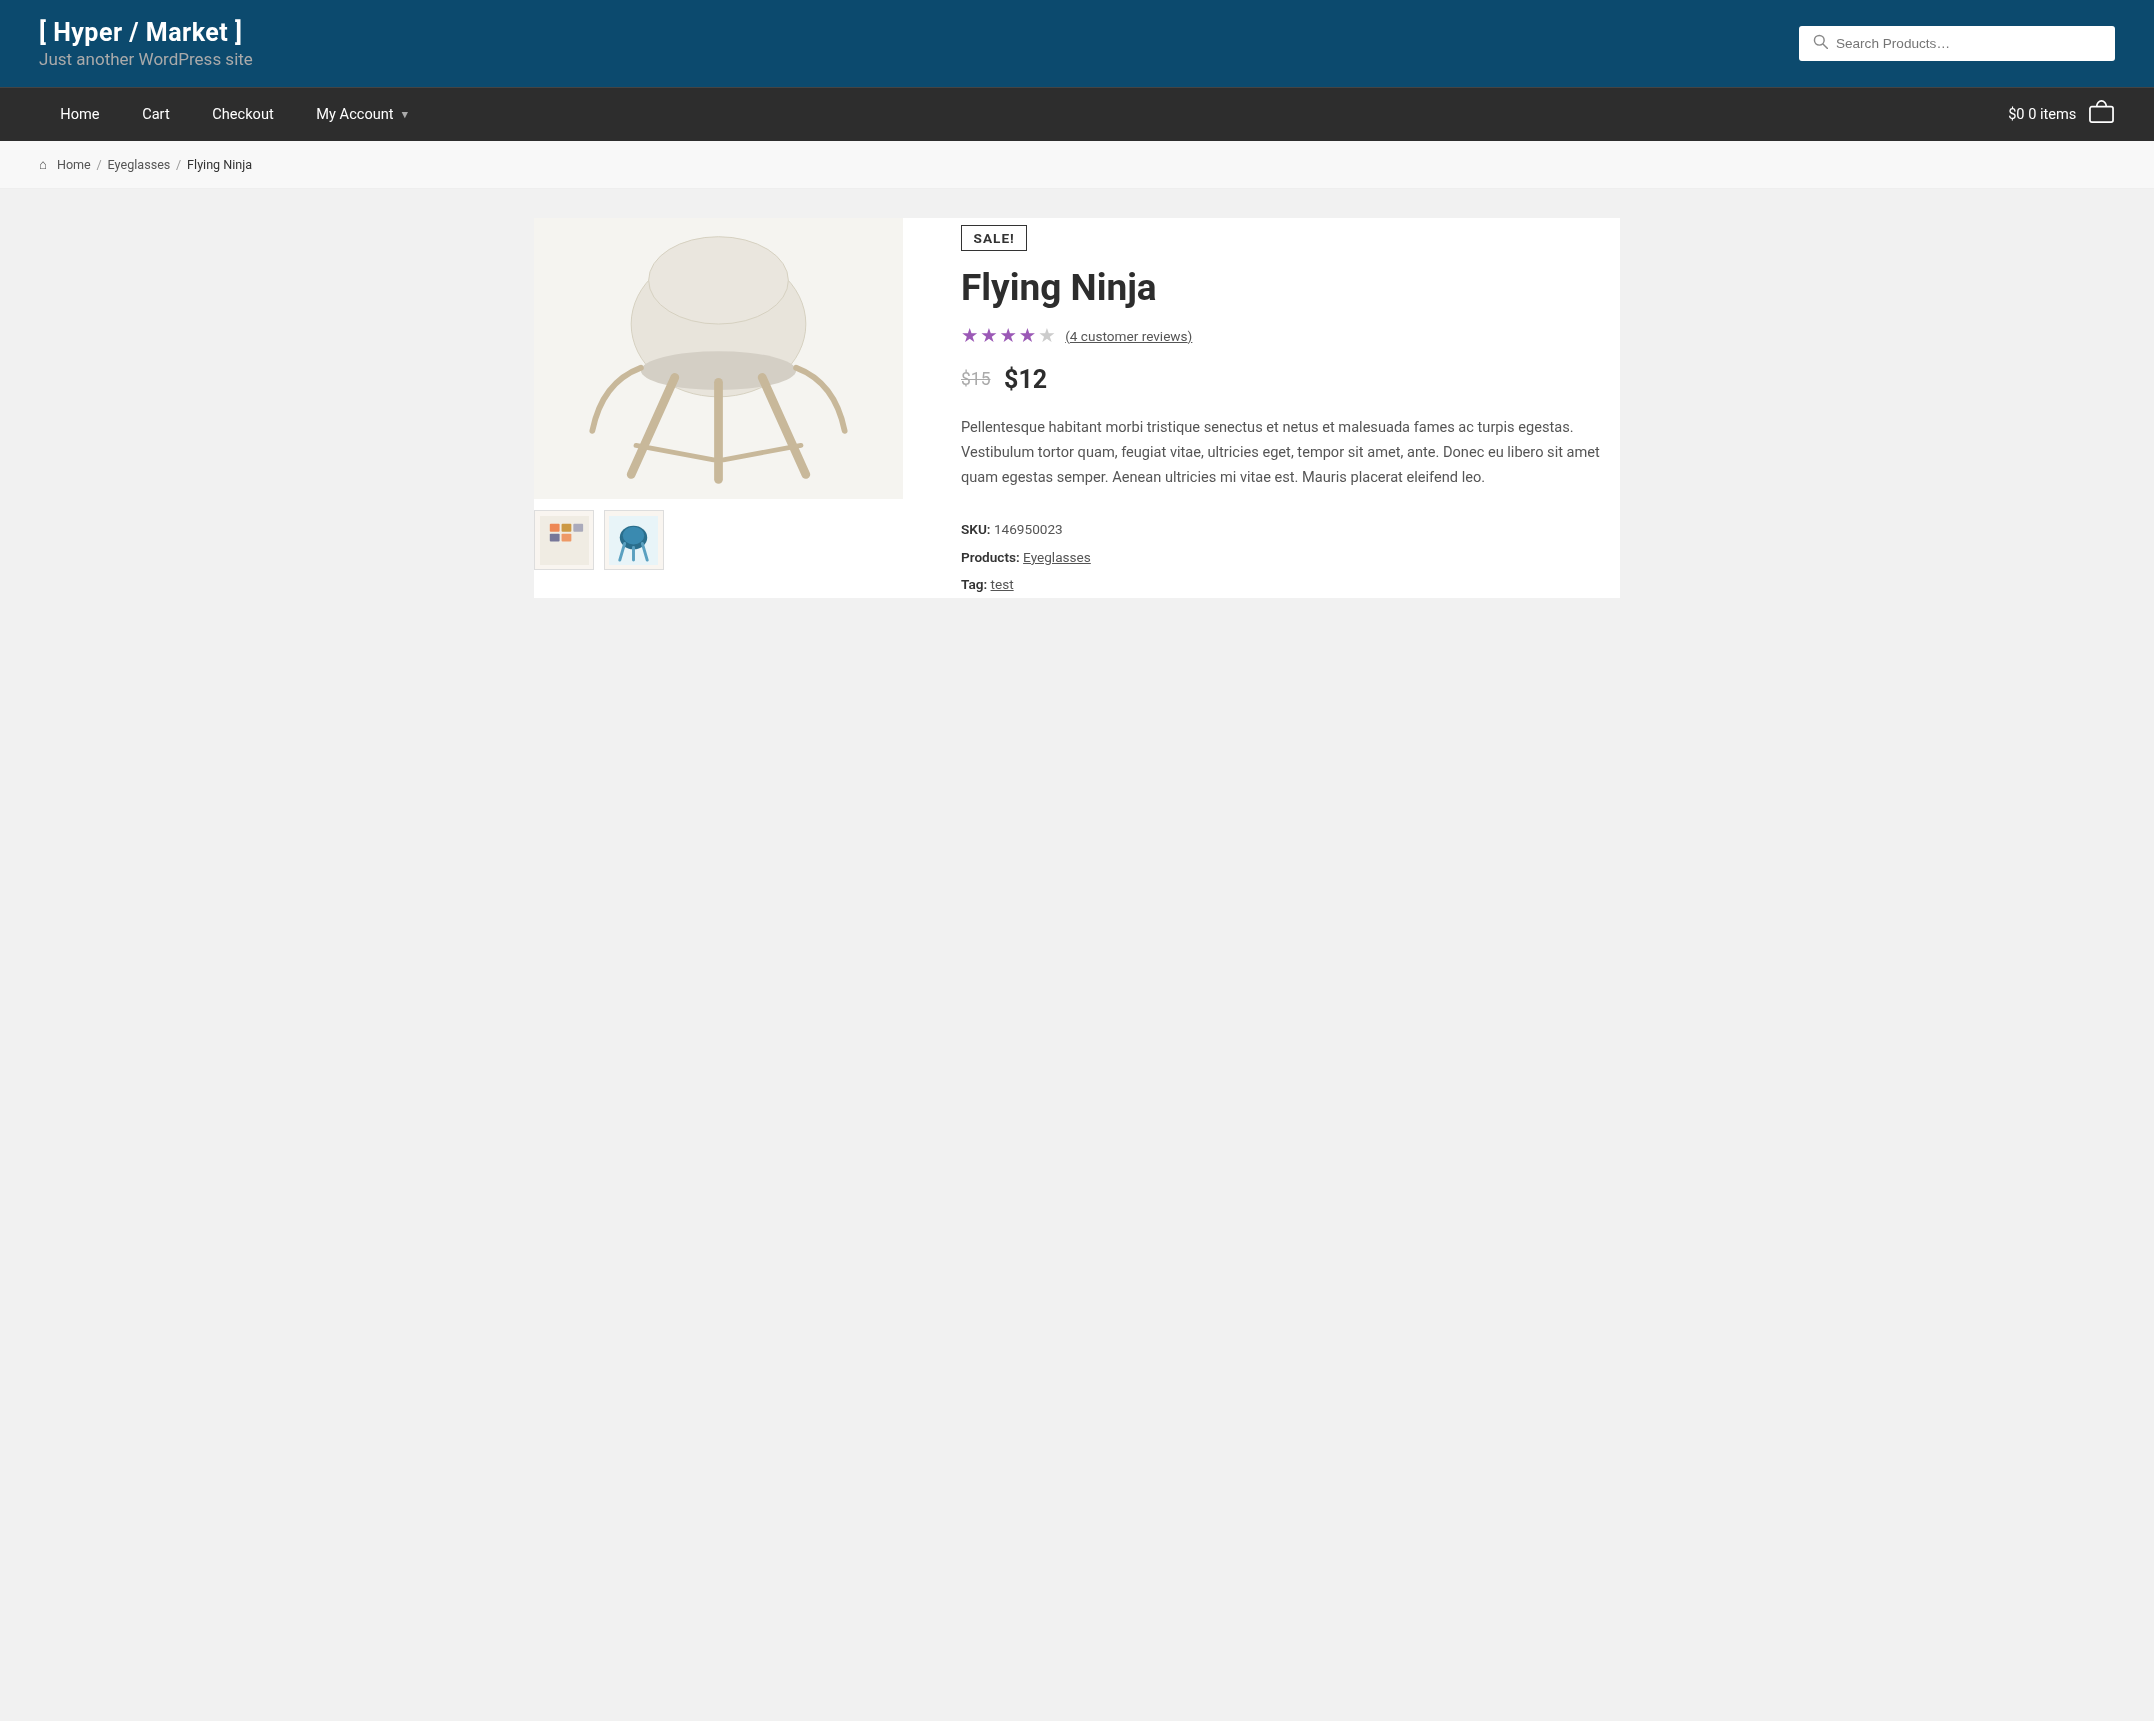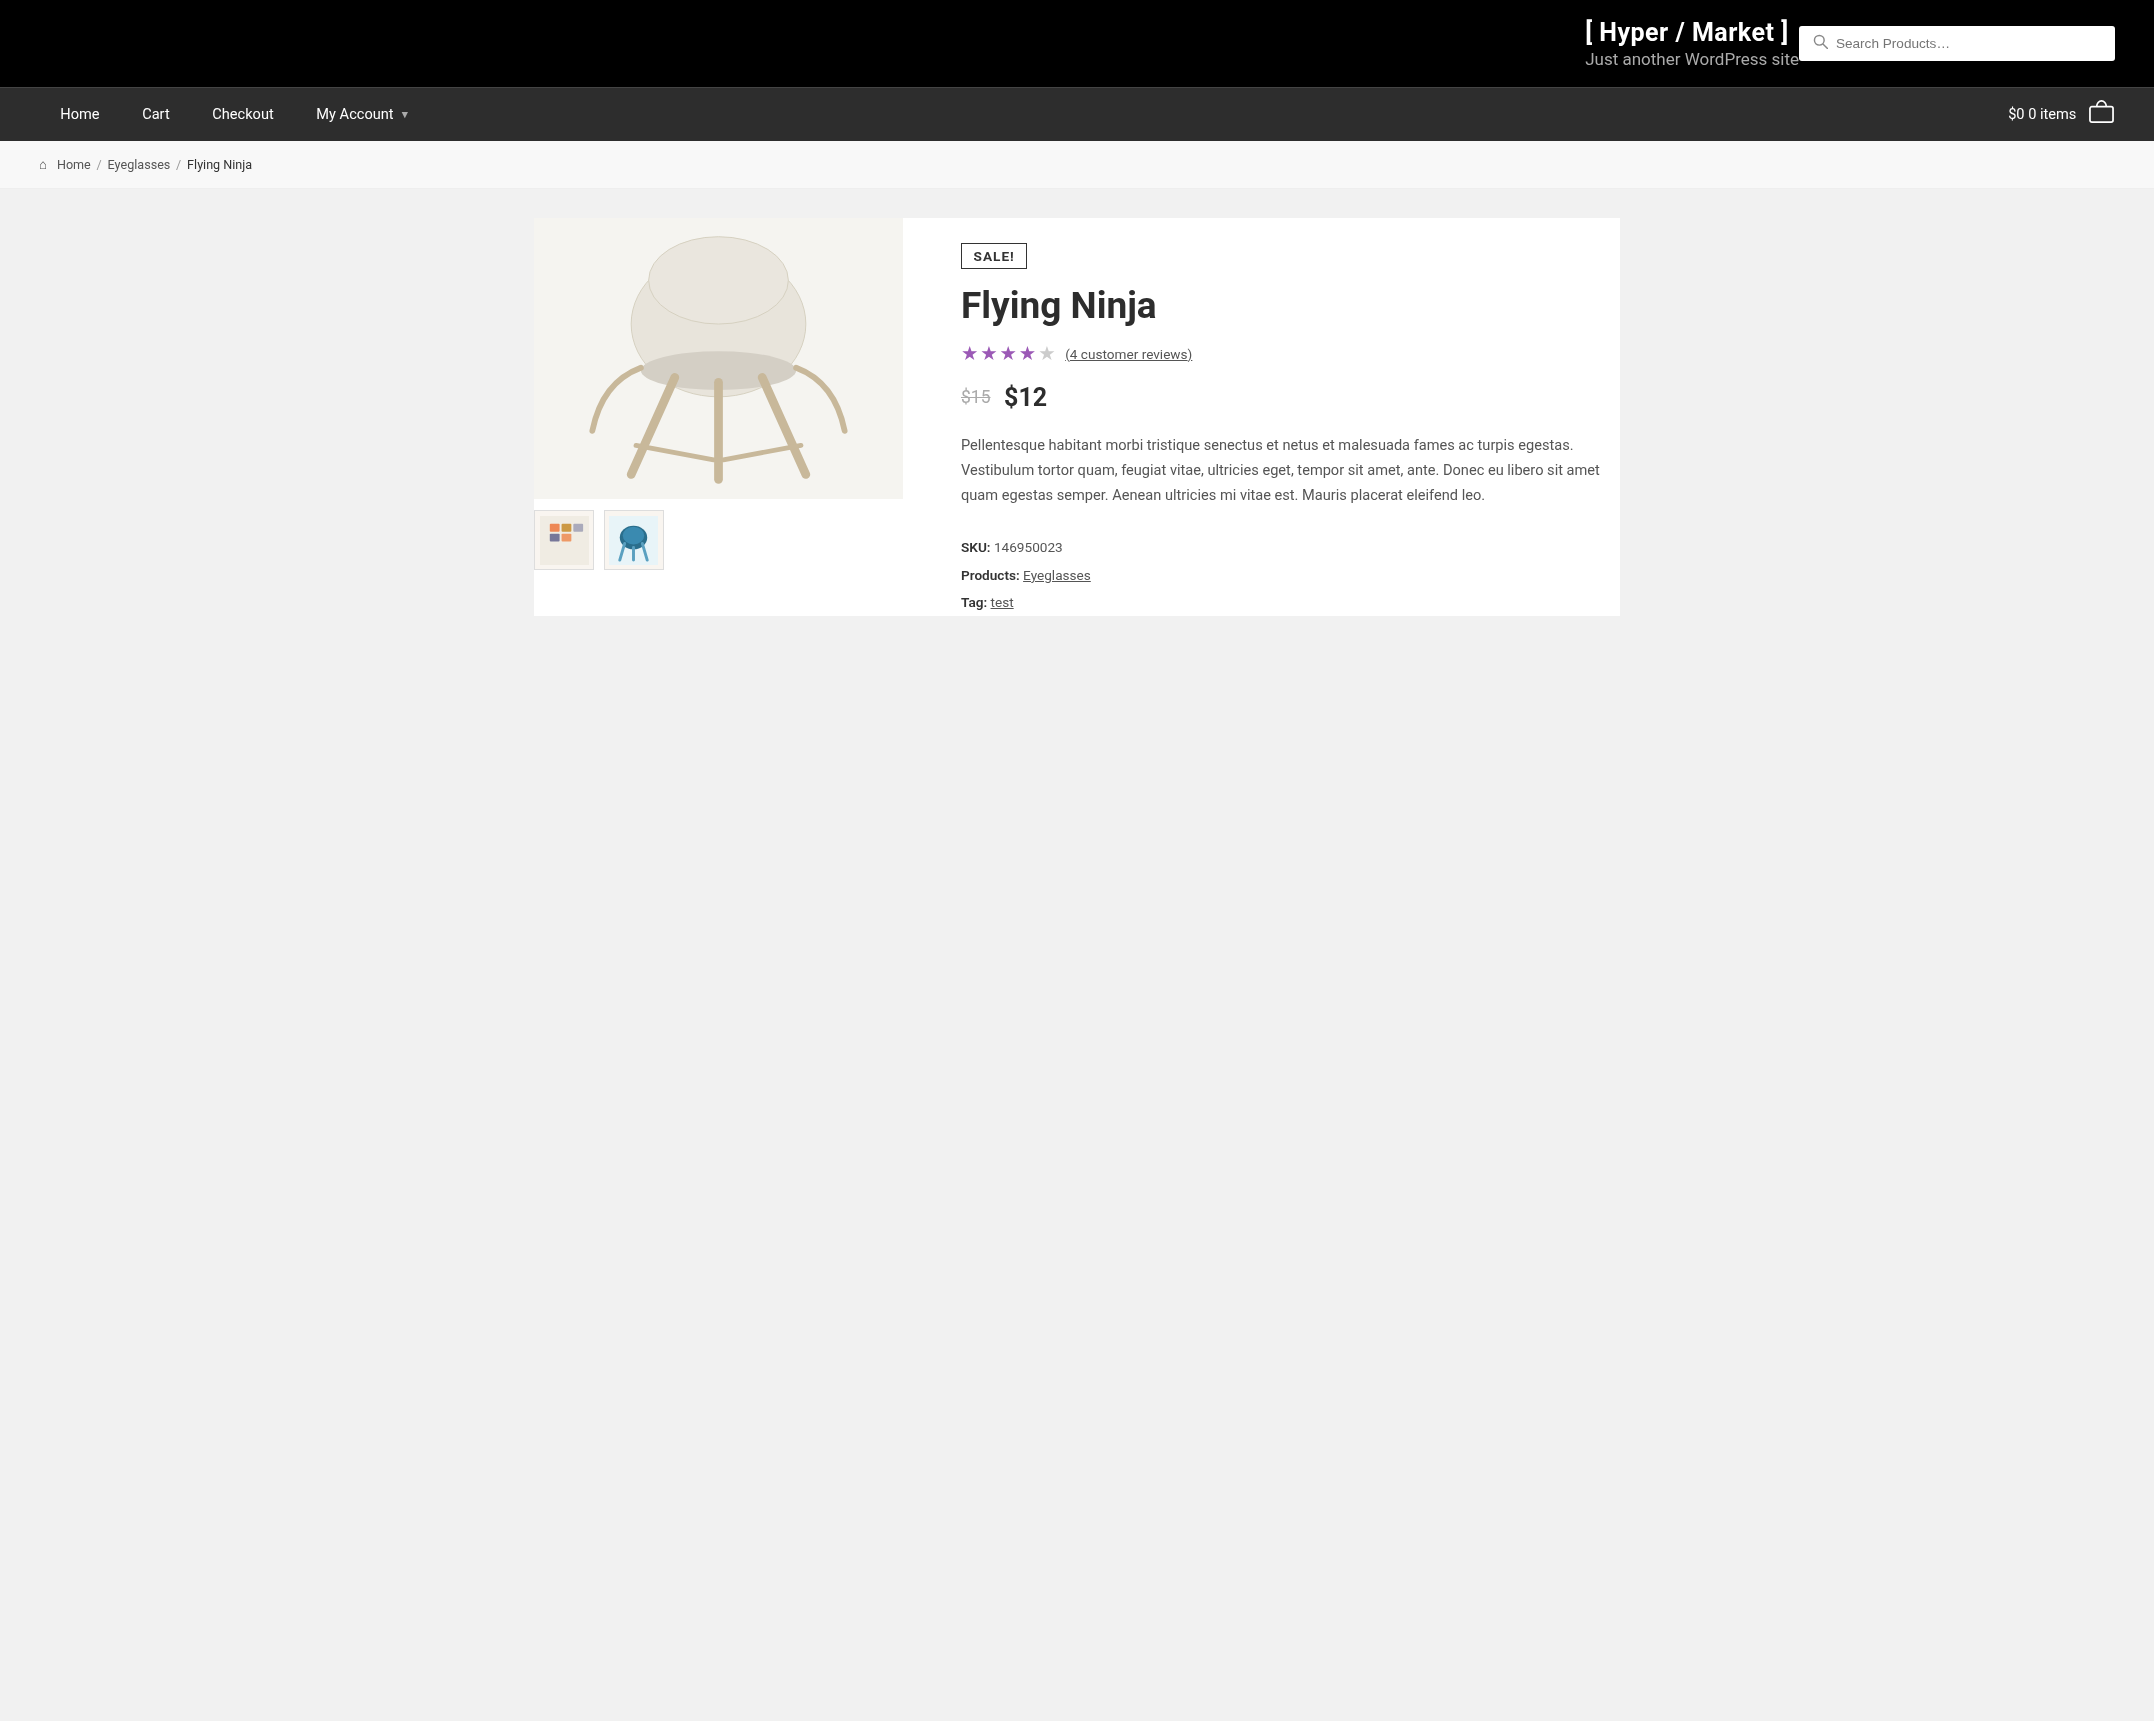--- a/index.html
+++ b/index.html
@@ -1,24 +1,24 @@
 <!DOCTYPE html>
 <html><head>
   <meta charset="utf-8">
   <style>
     * { box-sizing: border-box; margin: 0; padding: 0; }
     body { font-family: -apple-system, BlinkMacSystemFont, "Segoe UI", Roboto, sans-serif; background: #f1f1f1; color: #333; }
 
     
     .header-top {
-      background: #000000;
+      background: #0c4a6e;
       padding: 17.5px 39px;
       display: flex;
       align-items: center;
-      justify-content: flex-end;
+      justify-content: space-between;
     }
     .site-branding { color: #fff; }
     .site-title {
       font-size: 25px;
       font-weight: 700;
       color: #fff;
       letter-spacing: 0.5px;
     }
     .site-tagline {
       font-size: 17px;
@@ -167,21 +167,21 @@
       display: flex;
       align-items: center;
       justify-content: center;
       overflow: hidden;
       background: #f9f5f0;
     }
 
     
     .product-info {
       flex: 1;
-      padding-top: 25px;
+      padding-top: 7px;
     }
     .sale-badge {
       display: inline-block;
       border: 1.9px solid #333;
       padding: 3.9px 11.6px;
       font-size: 13.6px;
       font-weight: 700;
       color: #333;
       margin-bottom: 15.5px;
       letter-spacing: 1px;

